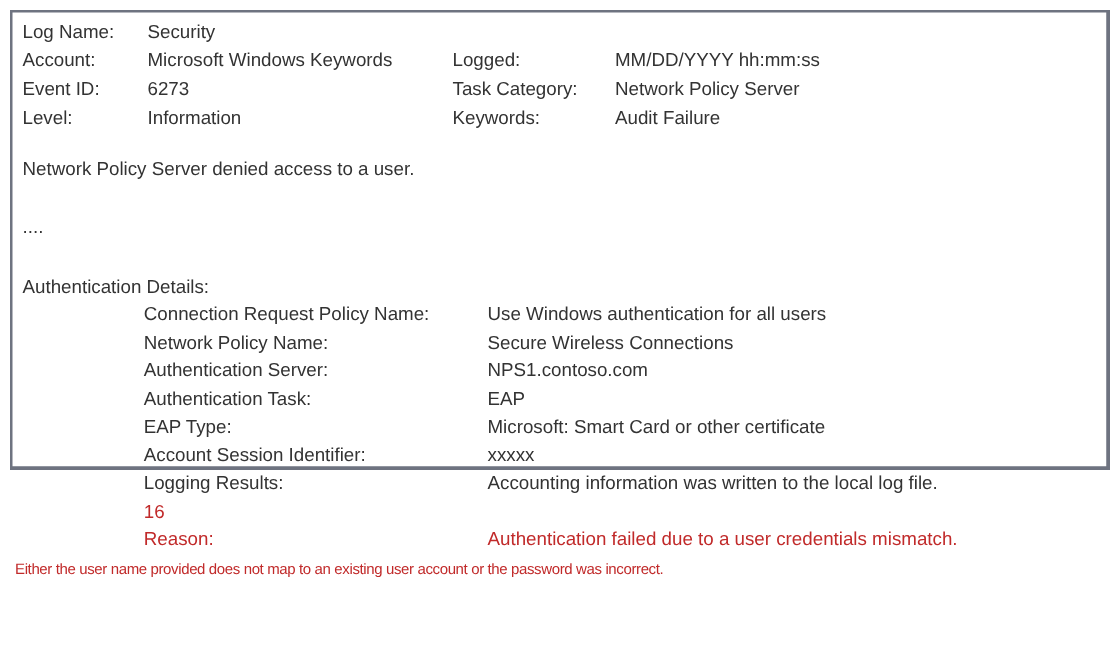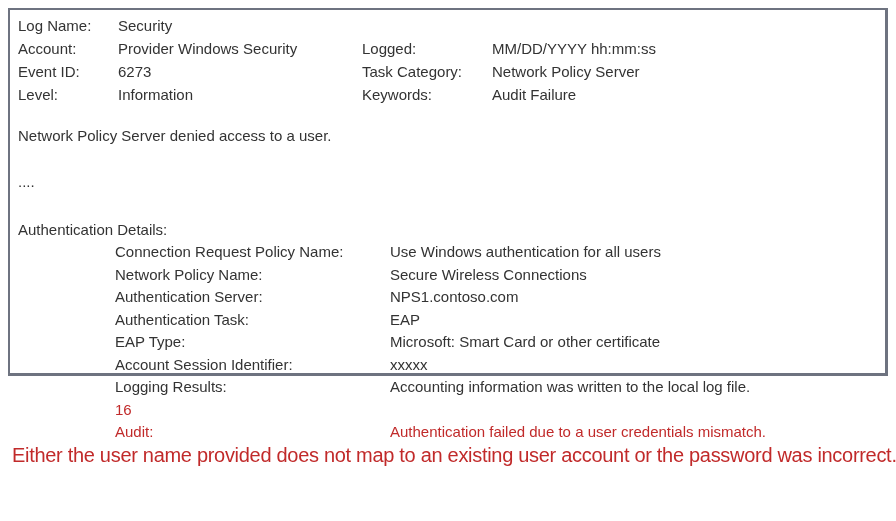--- a/index.html
+++ b/index.html
@@ -34,42 +34,42 @@
   .drow {
     display: grid;
     grid-template-columns: 275px auto;
     line-height: 22.5px;
     white-space: nowrap;
   }
   .red { color: #c12a2a; }
   .footer-note {
     margin-left: -6px;
     line-height: 23px;
-    font-size: 20px;
+    font-size: 12px;
     letter-spacing: -0.3px;
     color: #c12a2a;
     white-space: nowrap;
   }
 </style>
 </head>
 <body>
 
 <div class="screen">
   <div class="frame">
 
     <div class="header">
       <div class="hrow">
         <span>Log Name:</span>
         <span>Security</span>
         <span></span>
         <span></span>
       </div>
       <div class="hrow">
         <span>Account:</span>
-        <span>Provider Windows Security</span>
+        <span>Microsoft Windows Keywords</span>
         <span>Logged:</span>
         <span>MM/DD/YYYY hh:mm:ss</span>
       </div>
       <div class="hrow">
         <span>Event ID:</span>
         <span>6273</span>
         <span>Task Category:</span>
         <span>Network Policy Server</span>
       </div>
       <div class="hrow">
@@ -112,21 +112,21 @@
         <span>xxxxx</span>
       </div>
       <div class="drow">
         <span>Logging Results:</span>
         <span>Accounting information was written to the local log file.</span>
       </div>
       <div class="drow red">
         <span>16</span>
       </div>
       <div class="drow red">
-        <span>Audit:</span>
+        <span>Reason:</span>
         <span>Authentication failed due to a user credentials mismatch.</span>
       </div>
     </div>
 
     <div class="footer-note">Either the user name provided does not map to an existing user account or the password was incorrect.</div>
 
   </div>
 </div>
 
 </body></html>

